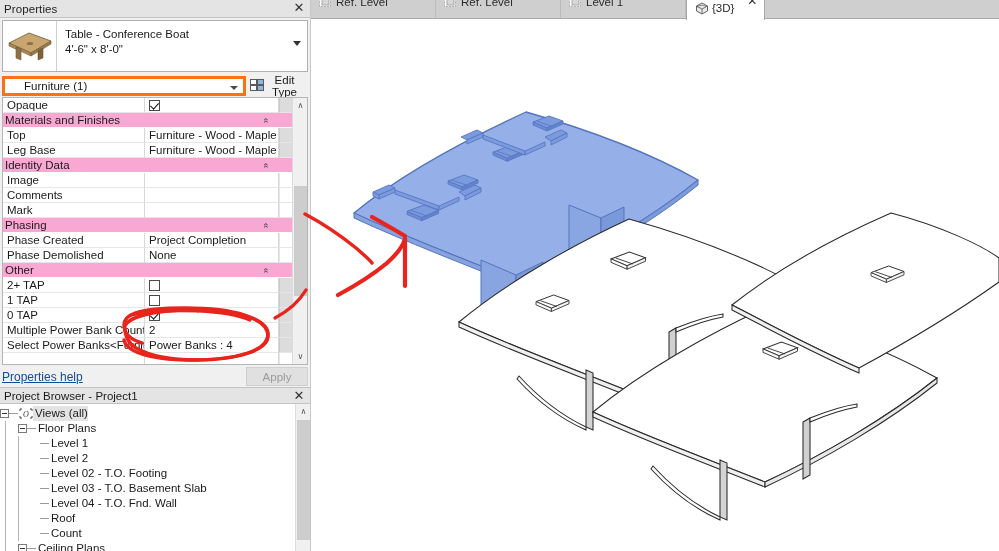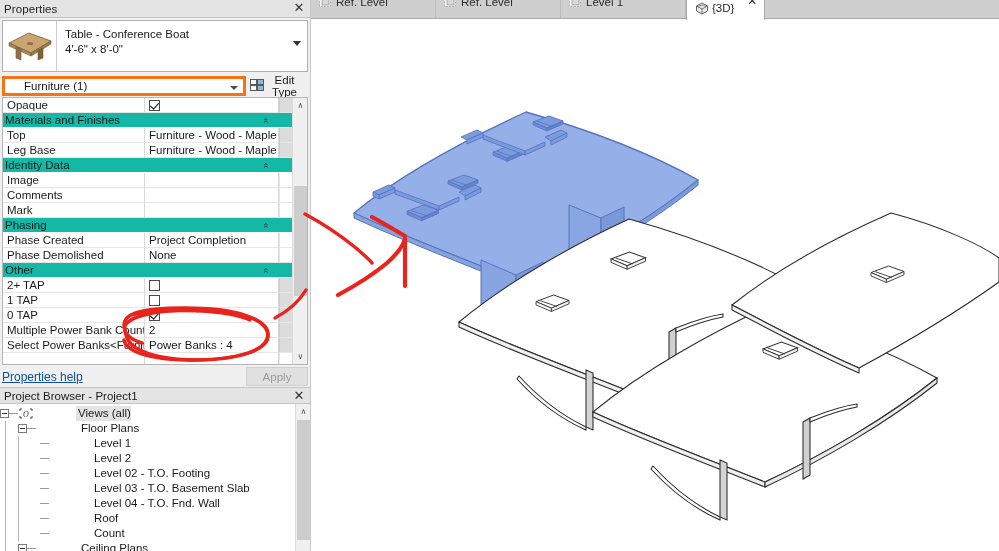--- a/index.html
+++ b/index.html
@@ -116,21 +116,21 @@
     background: #ffffff;
     border: 1px solid #b5b5b5;
     overflow: hidden;
   }
   .prop-grid {
     position: absolute; left: 0; top: 0;
     width: 290px;
   }
   .prow { display: flex; height: 15px; line-height: 15px; }
   .prow.group {
-    background: #14b8a6;
+    background: #f9a8d4;
     font-size: 11.5px;
     padding-left: 2px;
     position: relative;
     border-bottom: 1px solid #ffffff;
   }
   .prow.group .collapse {
     position: absolute; right: 22px; top: 0;
     width: 12px; text-align: center;
     font-size: 9px; color: #333; cursor: pointer;
   }
@@ -248,21 +248,21 @@
     position: absolute; left: 0; top: 0; right: 15px;
     padding-top: 2px;
   }
   .tnode {
     height: 15px; line-height: 15px;
     display: flex; align-items: center;
     font-size: 11.5px;
     white-space: nowrap;
     cursor: pointer;
   }
-  .tnode .lbl { padding-left: 2px; margin-left: 43px; }
+  .tnode .lbl { padding-left: 2px; }
   .tnode.sel .lbl { background: #e3e3e3; }
   .expander {
     width: 9px; height: 9px;
     border: 1px solid #7a7a7a;
     background: #fff;
     position: relative;
     flex: 0 0 9px;
     cursor: pointer;
   }
   .expander:before {

